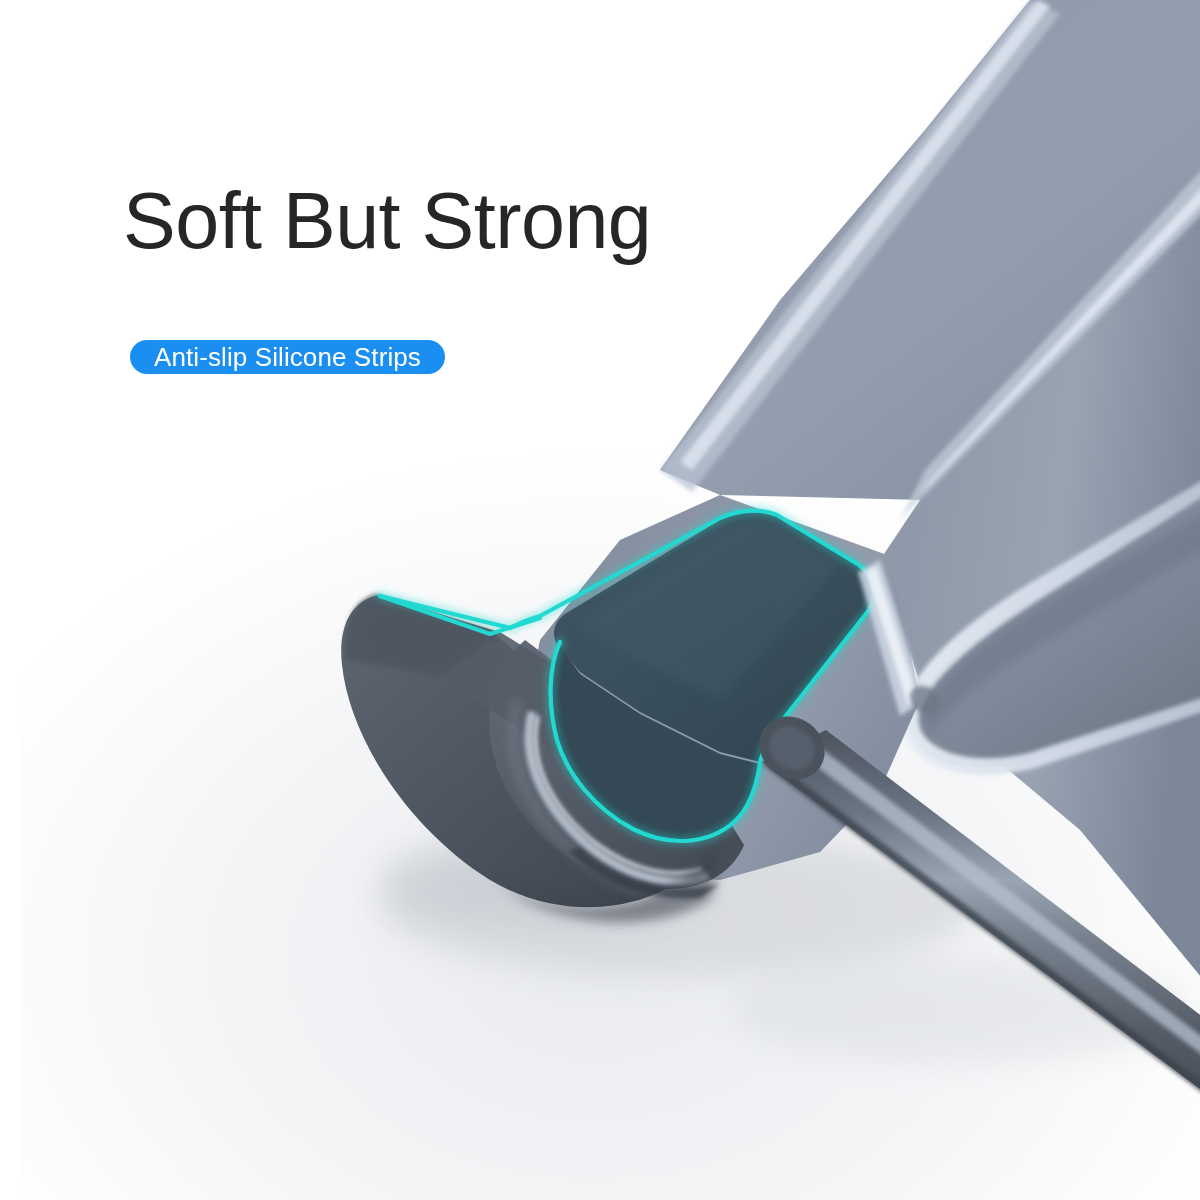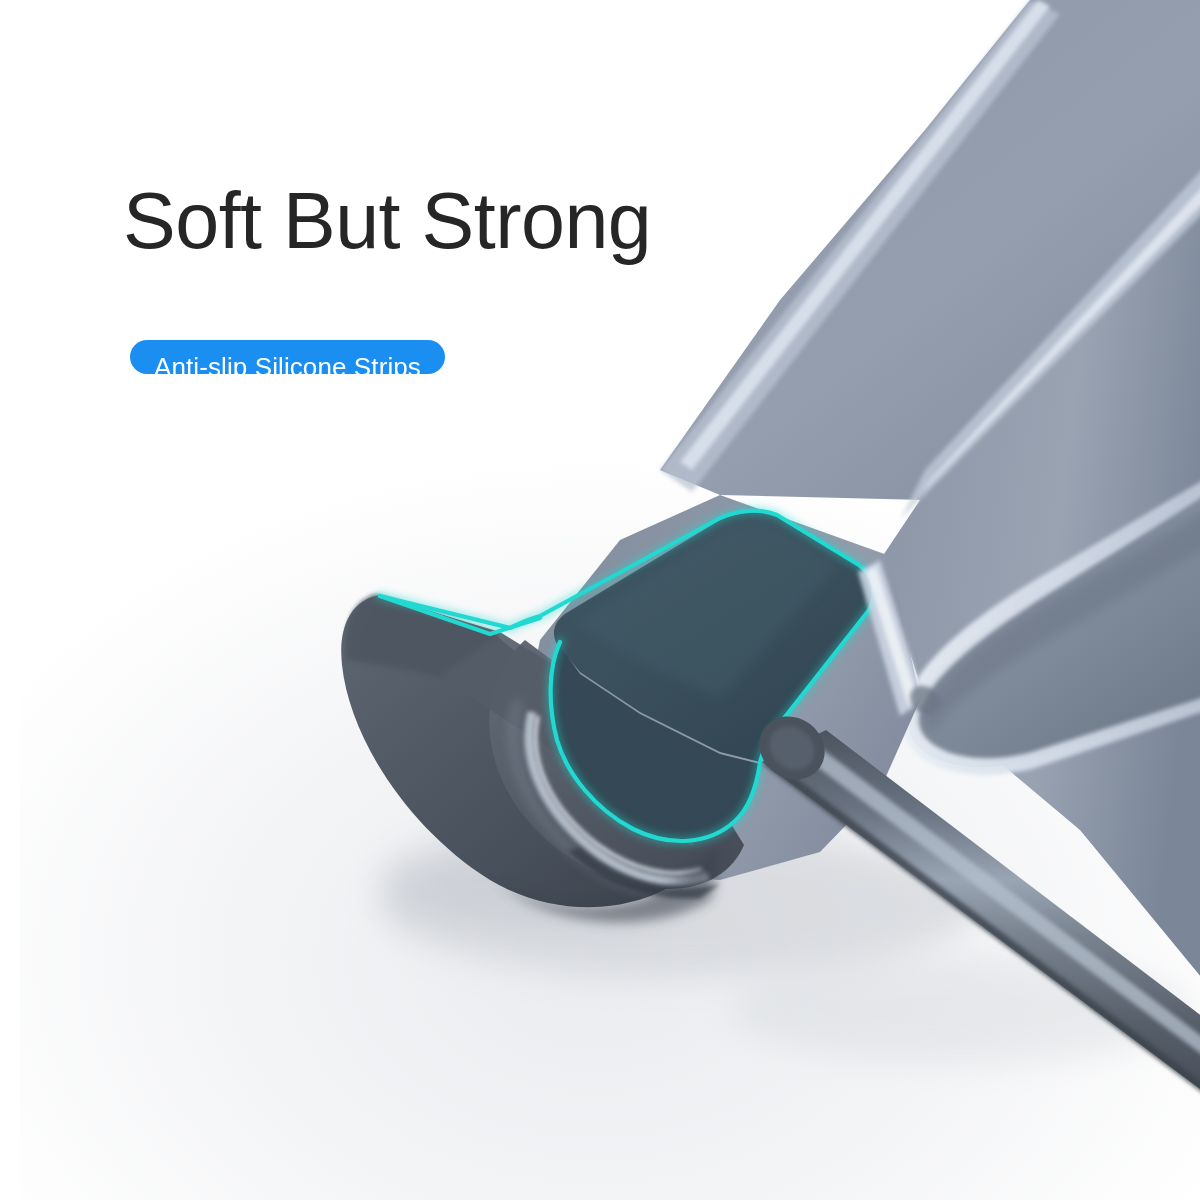--- a/index.html
+++ b/index.html
@@ -48,21 +48,21 @@
     display: block;
   }
 
   #badge {
     position: absolute;
     left: 110px;
     top: 340px;
     height: 34px;
     padding: 12px 24px;
     display: flex;
-    align-items: flex-start;
+    align-items: center;
     justify-content: center;
     border-radius: 21px;
     background: #1b8ef2;
     color: #ffffff;
     font-size: 26px;
     letter-spacing: 0.1px;
     box-sizing: border-box;
   }
 
   #caption {

